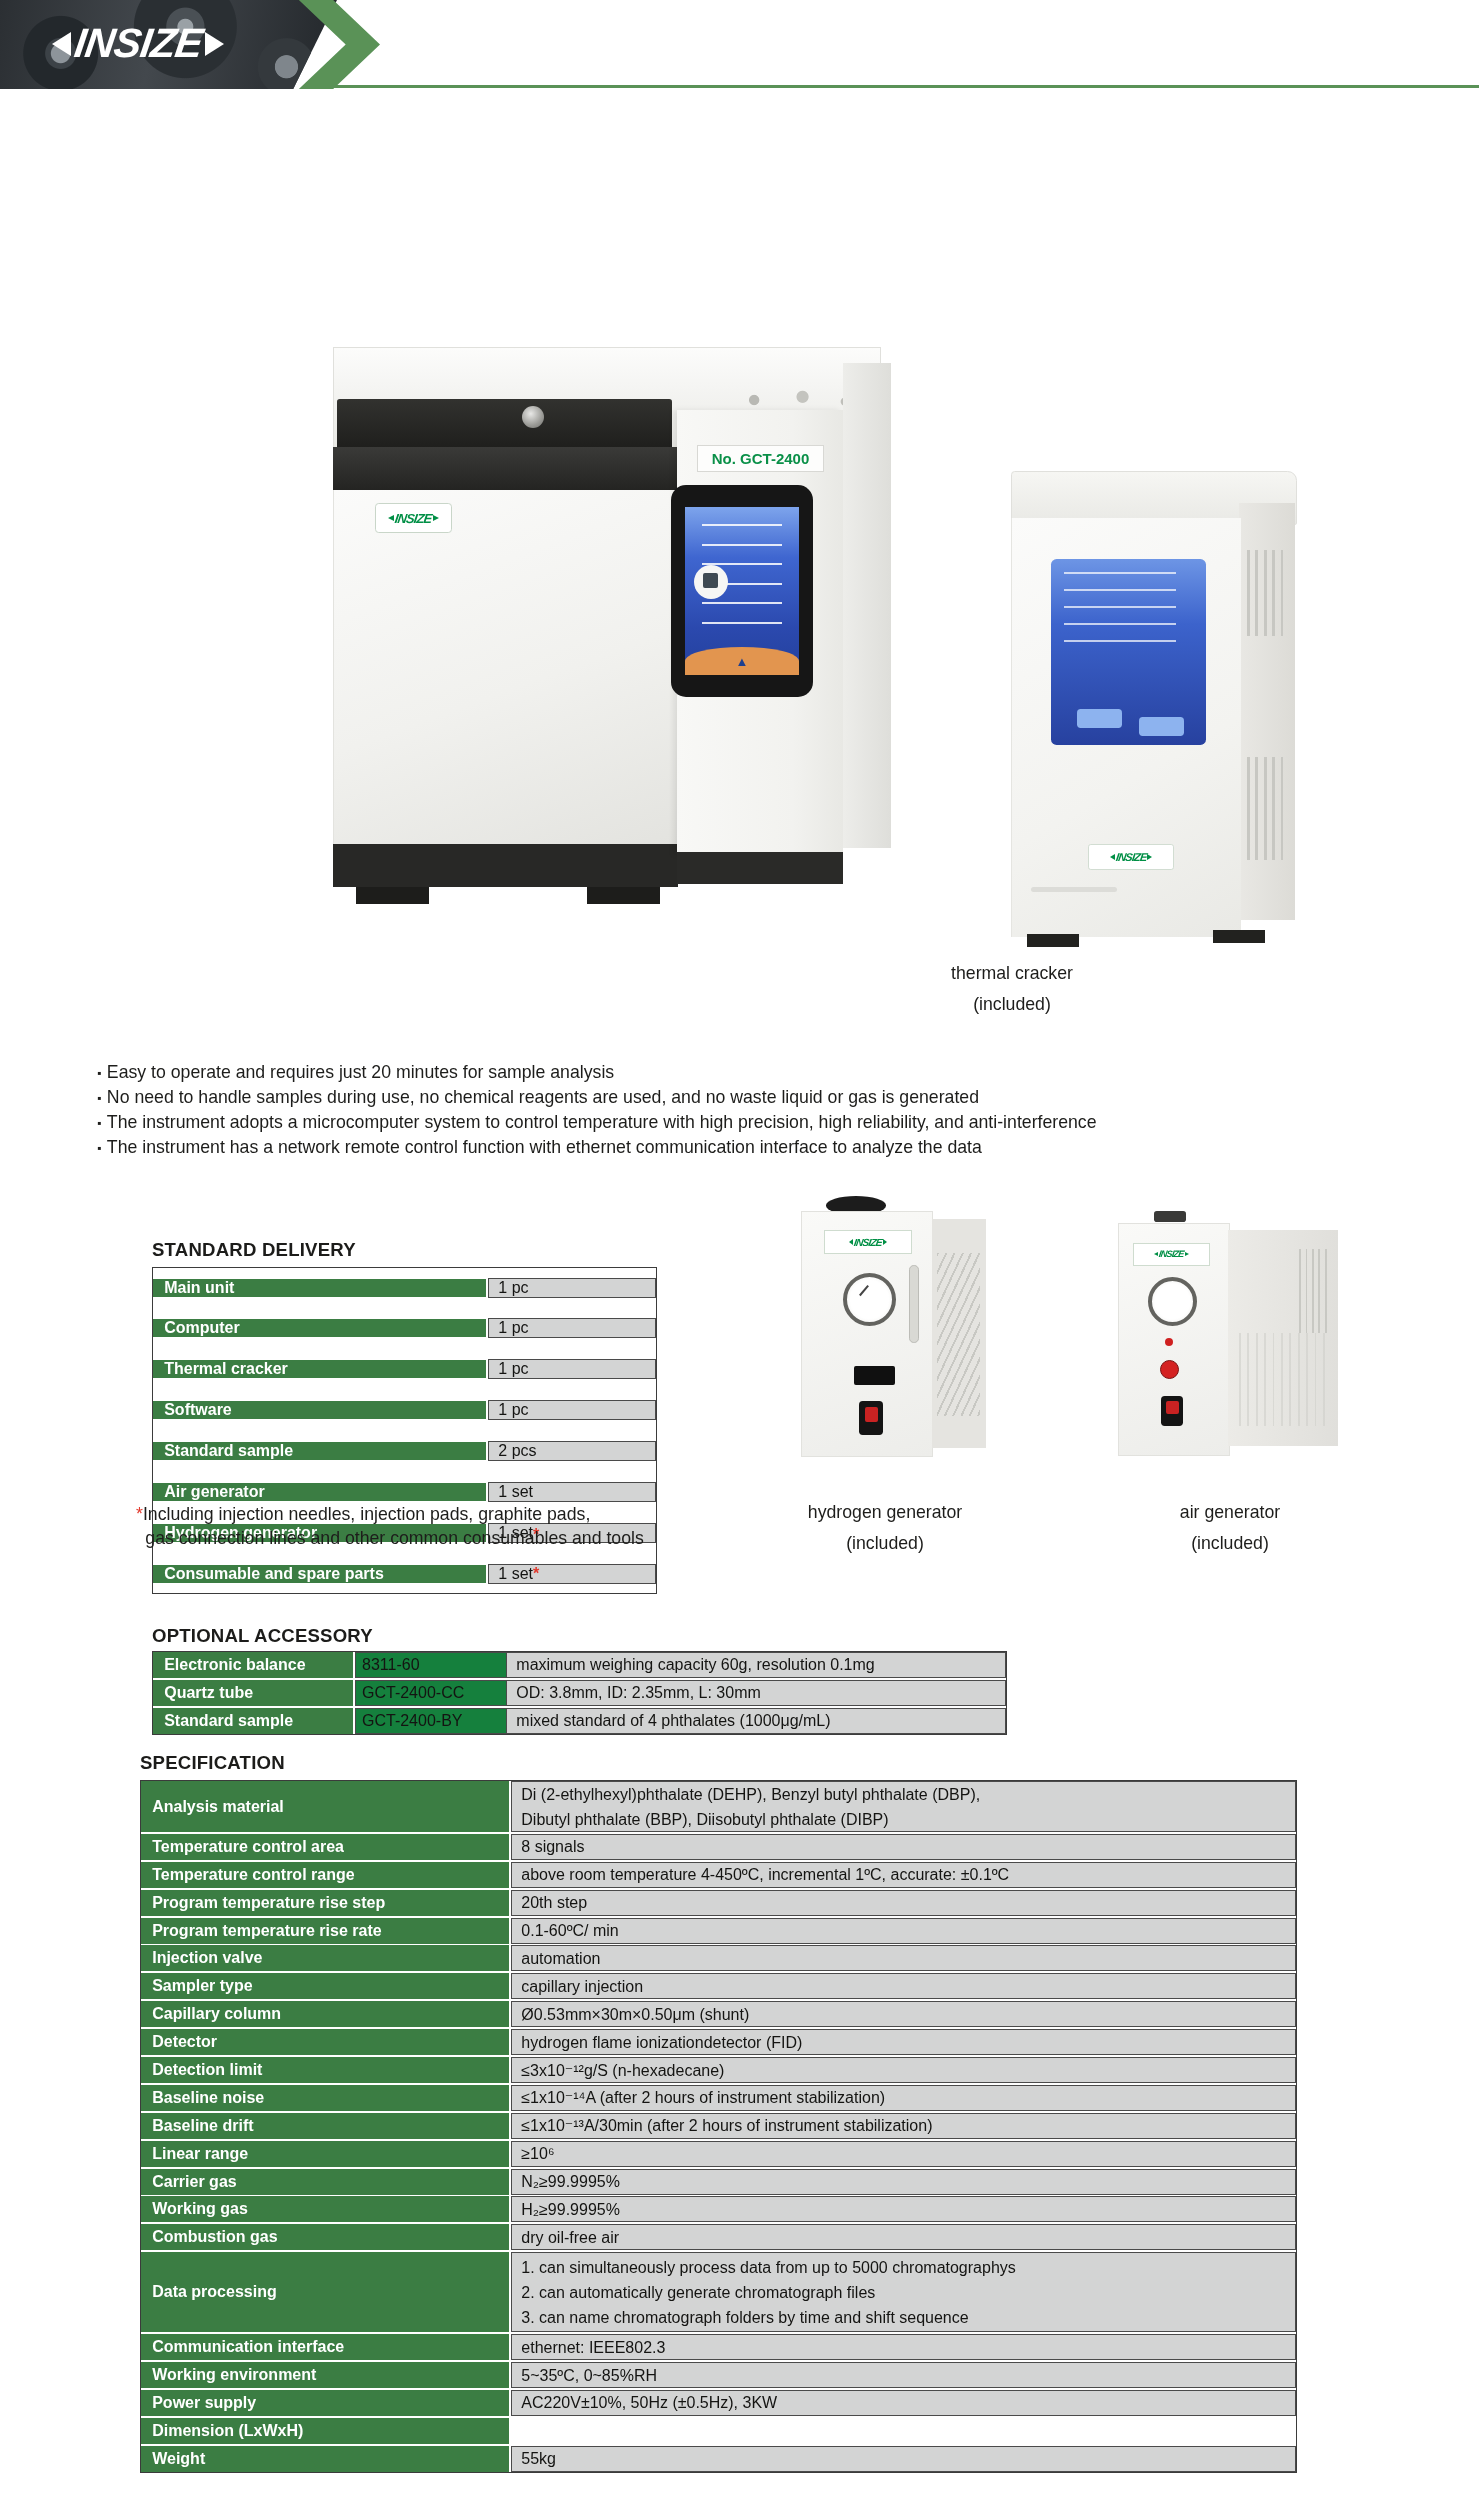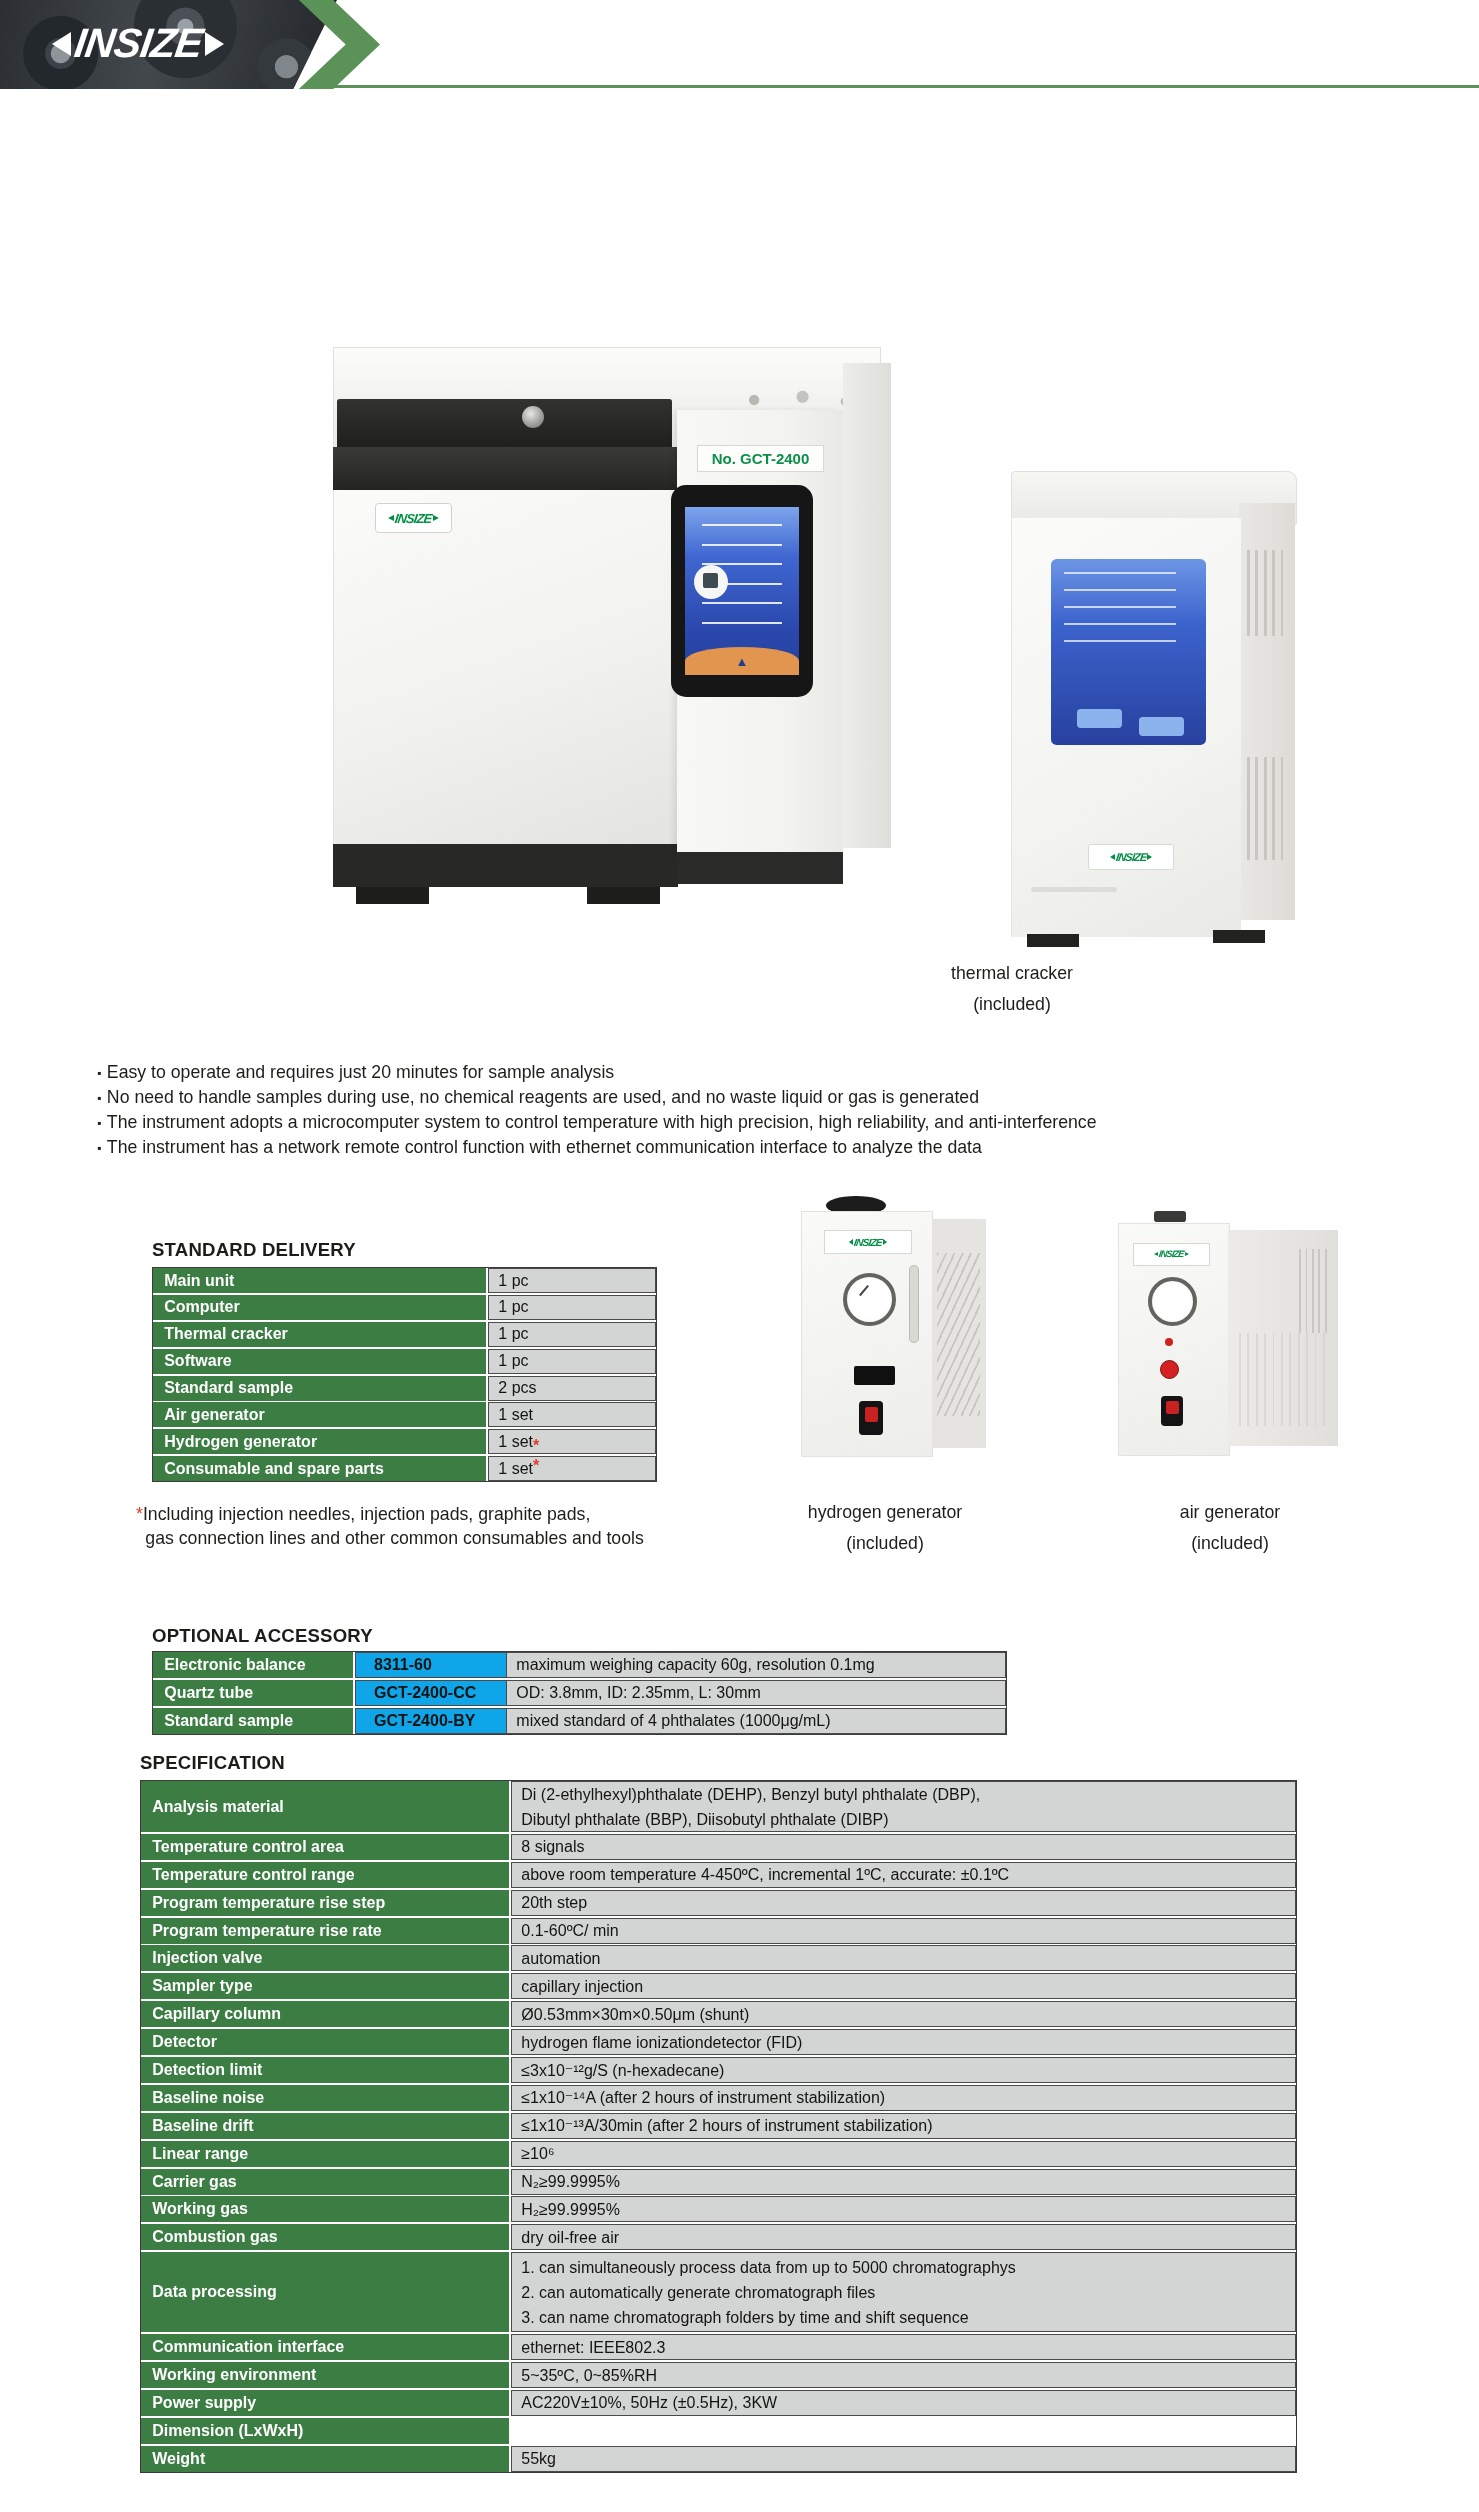--- a/index.html
+++ b/index.html
@@ -93,32 +93,32 @@
   .gcell { background:#3b7d43; color:#ffffff; font-weight:bold; display:flex; align-items:center; padding-left:11.2px; border-right:2.8px solid #ffffff; box-sizing:border-box; }
   .vcell { background:#d3d4d4; color:#141412; display:flex; align-items:center; padding-left:9.3px; border:1.9px solid #4a4a4a; box-sizing:border-box; white-space:pre-line; }
   .tbl, .tbl * { font-size:16px; }
   .gcell { font-size:16px; }
   .mk { color:#e23a2e; font-weight:bold; }
   .mk-sub { align-self:flex-end; margin-bottom:-1.9px; }
   .mk-sup { align-self:flex-start; margin-top:0px; }
 
   .sd-heading { left:152px; top:1239px; }
   .sd-table { left:152px; top:1267px; width:503px; }
-  .sd-table .trow { height:25px; }
+  .sd-table .trow { height:39px;align-items:center; }
   .sd-table .gcell { width:335px; }
   .sd-table .vcell { width:168px; }
   .sd-note { left:136px; top:1502px; font-size:17.7px; line-height:24px; color:#1d1d1b; }
   .sd-note .mk { font-weight:normal; }
   .sd-note .l2 { padding-left:9.3px; }
 
   .oa-heading { left:152px; top:1625px; }
   .oa-table { left:152px; top:1651px; width:853px; }
   .oa-table .trow { height:26px; }
   .oa-table .gcell { width:202px; }
-  .oa-table .ccell { width:152px; background:#0ea5e9; color:#141412; font-weight:bold; display:flex; align-items:center; padding-left:18px; border:1.9px solid #4a4a4a; box-sizing:border-box; }
+  .oa-table .ccell { width:152px; background:#15803d; color:#141412; font-weight:normal; display:flex; align-items:center; padding-left:6px; border:1.9px solid #4a4a4a; box-sizing:border-box; }
   .oa-table .vcell { flex:1; border-left:0; }
 
   .sp-heading { left:140px; top:1752px; }
   .sp-table { left:140px; top:1780px; width:1155px; }
   .sp-table .trow { height:26px; }
   .sp-table .trow.tall2 { height:51px; }
   .sp-table .trow.tall3 { height:80px; }
   .sp-table .gcell { width:370px; }
   .sp-table .vcell { flex:1; line-height:25px; }
 

